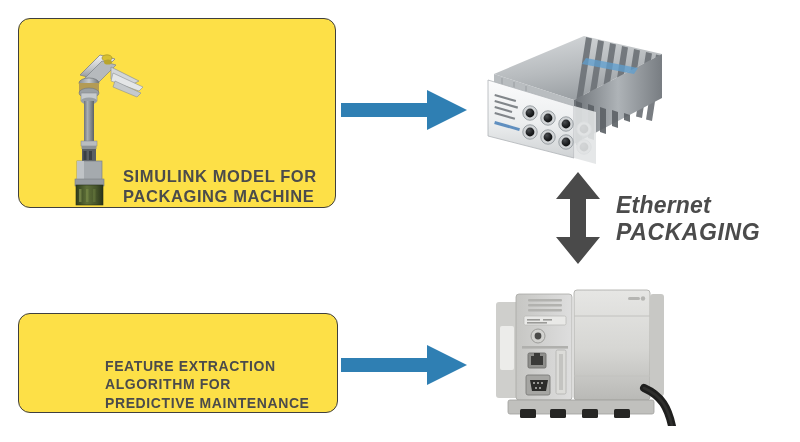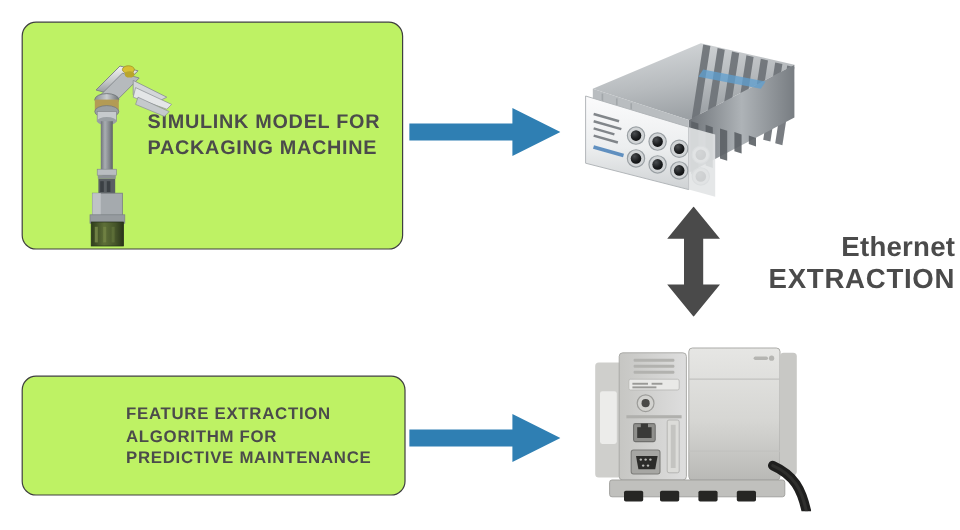--- a/index.html
+++ b/index.html
@@ -19,23 +19,23 @@
     inset: 0;
     background: #ffffff;
   }
 
   
   .callout {
     position: absolute;
     box-sizing: border-box;
     border: 1.4px solid #3f3f3f;
     border-radius: 12px;
-    background: #bef264;
+    background: #fde047;
     display: flex;
-    align-items: center;
+    align-items: flex-end;
   }
   #box-simulink {
     left: 18px;
     top: 18px;
     width: 318px;
     height: 190px;
     padding-left: 8px;
   }
   #box-feature {
     left: 18px;
@@ -86,24 +86,25 @@
     width: 52px;
     height: 92px;
   }
 
   
   #protocol-label {
     position: absolute;
     left: 616px;
     top: 192px;
     width: 180px;
-    text-align: right;
+    text-align: left;
     color: #4b4b4b;
     font-weight: 700;
     line-height: 1.18;
+    font-style: italic;
   }
   #protocol-label .line1 { font-size: 23px; letter-spacing: 0.2px; display: block; }
   #protocol-label .line2 { font-size: 23px; letter-spacing: 0.6px; display: block; }
 
   
   .device {
     position: absolute;
   }
   #device-target { left: 466px; top: 28px; width: 200px; height: 142px; }
   #device-plc { left: 486px; top: 280px; width: 190px; height: 146px; }
@@ -203,21 +204,21 @@
   </div>
 
   <div id="arrow-link">
     <svg viewBox="0 0 52 92" width="52" height="92" xmlns="http://www.w3.org/2000/svg">
       <polygon points="26,0 48,27 34,27 34,65 48,65 26,92 4,65 18,65 18,27 4,27" fill="#4a4a4a"></polygon>
     </svg>
   </div>
 
   <div id="protocol-label">
     <span class="line1">Ethernet</span>
-    <span class="line2">EXTRACTION</span>
+    <span class="line2">PACKAGING</span>
   </div>
 
   <div class="device" id="device-target">
     <svg viewBox="0 0 200 142" width="200" height="142" xmlns="http://www.w3.org/2000/svg">
       <defs>
         <linearGradient id="topG" x1="0" y1="0" x2="0.4" y2="1">
           <stop offset="0%" stop-color="#d9dcde"></stop>
           <stop offset="60%" stop-color="#b7bbbe"></stop>
           <stop offset="100%" stop-color="#9ba0a4"></stop>
         </linearGradient>

